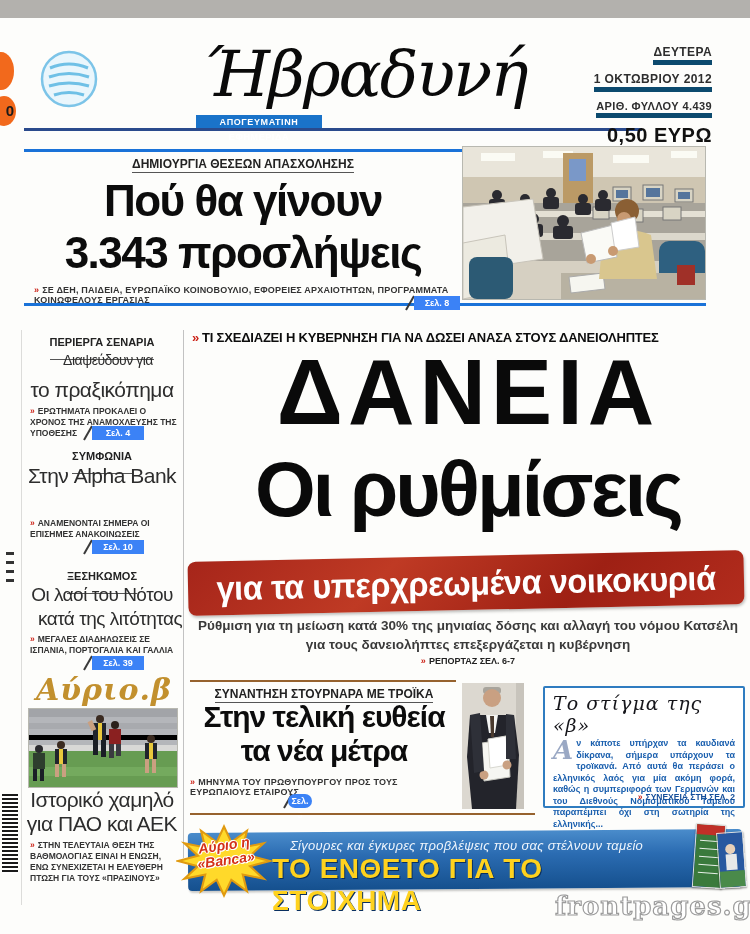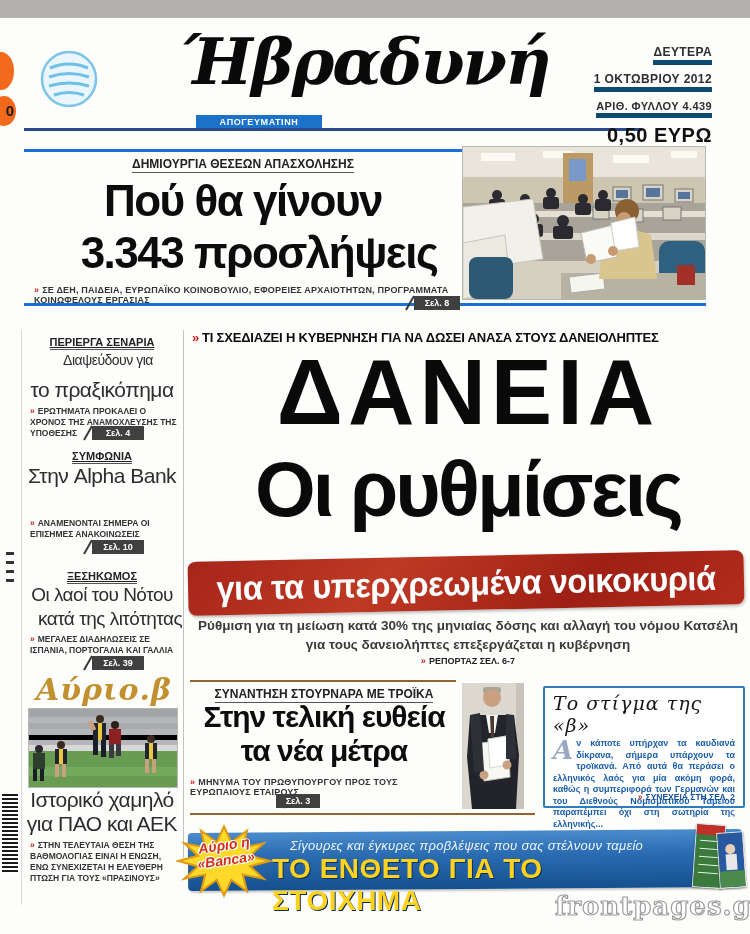--- a/index.html
+++ b/index.html
@@ -6,43 +6,43 @@
   #page{position:relative;width:750px;height:934px;background:#fdfdfb;overflow:hidden;
         font-family:"Liberation Sans",sans-serif;color:#111;}
   .abs{position:absolute;}
   .ctr{text-align:center;}
   .chev{color:#cc2217;font-weight:bold;margin-right:3px;}
   
   #scanband{left:0;top:0;width:750px;height:18px;background:#b3b1ad;}
   #orange-half{left:-12px;top:52px;width:26px;height:38px;border-radius:50%;background:#f2691c;}
   #orange-zero{left:-8px;top:96px;width:22px;height:30px;border-radius:50%;background:#f2691c;
       color:#1a1a1a;font-weight:bold;font-size:15px;line-height:30px;text-align:right;padding-right:2px;}
-  #logo{left:150px;top:16px;width:430px;height:92px;font-family:"DejaVu Serif","Liberation Serif",serif;
-      font-style:italic;font-weight:bold;font-size:64px;line-height:92px;text-align:center;color:#0a0a0a;
+  #logo{left:150px;top:28px;width:430px;height:92px;font-family:"DejaVu Serif","Liberation Serif",serif;
+      font-style:italic;font-weight:normal;font-size:64px;line-height:92px;text-align:center;color:#0a0a0a;
       letter-spacing:-2px;}
   #tagline{left:196px;top:115px;width:126px;height:15px;background:#1a73c9;color:#fff;
       font-size:9px;font-weight:bold;line-height:15px;text-align:center;letter-spacing:.6px;}
   #mast-rule{left:24px;top:128px;width:618px;height:3px;background:#2a4a8c;}
   #edition{left:540px;top:42px;width:172px;text-align:right;color:#2e2e2e;}
   #edition .l{display:inline-block;border-bottom:5px solid #0c4a6e;padding-bottom:1px;margin-bottom:4px;
       font-size:12px;font-weight:bold;letter-spacing:.4px;}
   #edition .price{font-size:20px;font-weight:900;color:#111;margin-top:2px;letter-spacing:.5px;}
   
   .blue-rule{background:#1a72d8;height:3px;}
   .kicker{font-weight:bold;color:#222;}
   .kicker span{display:inline-block;border-bottom:1.5px solid #555;padding-bottom:1px;}
   .bigh{font-weight:900;color:#0c0c0c;letter-spacing:-1.5px;}
   .subline{font-size:9px;font-weight:bold;color:#333;letter-spacing:.2px;}
-  .ptag{background:#404040;color:#fff;font-size:9px;font-weight:bold;text-align:center;
+  .ptag{background:#3b82f6;color:#fff;font-size:9px;font-weight:bold;text-align:center;
         height:14px;line-height:14px;}
   .slash{width:16px;height:2px;background:#3a3a3a;transform:rotate(-60deg);}
   .photo{border:1px solid #b8b8b0;background:#ddd;}
   
   .sb-k{font-size:11px;font-weight:bold;color:#222;width:160px;text-align:center;}
-  .sb-k span{display:inline-block;border-bottom:1.5px solid #555;padding-bottom:1px;text-decoration:underline;}
+  .sb-k span{display:inline-block;border-bottom:1.5px solid #555;padding-bottom:11px;}
   .sb-h{font-size:20px;font-weight:normal;color:#2d2d2d;width:160px;text-align:center;
         letter-spacing:-.5px;font-stretch:condensed;}
   .sb-s{font-size:8.5px;font-weight:bold;color:#333;width:150px;line-height:11px;}
   #sb-divider{left:183px;top:330px;width:1px;height:528px;background:#c2c2c2;}
   #page-edge{left:21px;top:330px;width:1px;height:575px;background:#dcdcda;}
   #thyra{left:24px;top:672px;width:160px;text-align:center;font-family:"DejaVu Serif","Liberation Serif",serif;
         font-style:italic;font-size:30px;color:#c2902e;font-weight:bold;letter-spacing:1px;}
   #barcode{left:2px;top:794px;width:16px;height:80px;
         background:repeating-linear-gradient(to bottom,#1a1a1a 0 2px,#fff 2px 4px);}
   #edge-marks{left:6px;top:552px;width:8px;height:36px;
@@ -116,21 +116,21 @@
   <div class="abs" id="edition">
     <div><span class="l">ΔΕΥΤΕΡΑ</span></div>
     <div><span class="l">1 ΟΚΤΩΒΡΙΟΥ 2012</span></div>
     <div><span class="l" style="font-size:11px;">ΑΡΙΘ. ΦΥΛΛΟΥ 4.439</span></div>
     <div class="price">0,50 ΕΥΡΩ</div>
   </div>
 
   <div class="abs blue-rule" style="left:24px;top:149px;width:438px;"></div>
   <div class="abs kicker ctr" style="left:24px;top:157px;width:438px;font-size:12px;"><span>ΔΗΜΙΟΥΡΓΙΑ ΘΕΣΕΩΝ ΑΠΑΣΧΟΛΗΣΗΣ</span></div>
   <div class="abs bigh ctr" style="left:24px;top:176px;width:438px;font-size:44px;line-height:50px;">Πού θα γίνουν</div>
-  <div class="abs bigh ctr" style="left:40px;top:228px;width:438px;font-size:44px;line-height:50px;">3.343 προσλήψεις</div>
+  <div class="abs bigh ctr" style="left:24px;top:228px;width:438px;font-size:44px;line-height:50px;">3.343 προσλήψεις</div>
   <div class="abs subline" style="left:34px;top:285px;width:430px;">
     <span class="chev">»</span><span>ΣΕ ΔΕΗ, ΠΑΙΔΕΙΑ, ΕΥΡΩΠΑΪΚΟ ΚΟΙΝΟΒΟΥΛΙΟ, ΕΦΟΡΕΙΕΣ ΑΡΧΑΙΟΤΗΤΩΝ, ΠΡΟΓΡΑΜΜΑΤΑ ΚΟΙΝΩΦΕΛΟΥΣ ΕΡΓΑΣΙΑΣ</span>
   </div>
   <div class="abs blue-rule" style="left:24px;top:303px;width:682px;"></div>
   <div class="abs slash" style="left:402px;top:302px;"></div>
   <div class="abs ptag" style="left:414px;top:296px;width:46px;">Σελ. 8</div>
 
   <svg class="abs photo" style="left:462px;top:146px;" width="242" height="152" viewBox="0 0 242 152">
     <rect width="242" height="152" fill="#d6d0c2"></rect>
     <rect width="242" height="34" fill="#e9e5da"></rect>
@@ -275,21 +275,21 @@
   </div>
 
   <div class="abs brown-rule" style="left:190px;top:680px;width:266px;"></div>
   <div class="abs kicker ctr" id="mid-k" style="font-size:12px;"><span>ΣΥΝΑΝΤΗΣΗ ΣΤΟΥΡΝΑΡΑ ΜΕ ΤΡΟΪΚΑ</span></div>
   <div class="abs" id="mid-h1">Στην τελική ευθεία</div>
   <div class="abs" id="mid-h2">τα νέα μέτρα</div>
   <div class="abs subline" id="mid-sub">
     <span class="chev">»</span><span>ΜΗΝΥΜΑ ΤΟΥ ΠΡΩΘΥΠΟΥΡΓΟΥ ΠΡΟΣ ΤΟΥΣ ΕΥΡΩΠΑΙΟΥΣ ΕΤΑΙΡΟΥΣ</span>
   </div>
   <div class="abs slash" style="left:280px;top:800px;"></div>
-  <div class="abs ptag" style="left:276px;top:794px;width:44px;">Σελ. 3</div>
+  <div class="abs ptag" style="left:288px;top:794px;width:24px;border-radius:7px;">Σελ. 3</div>
   <div class="abs brown-rule" style="left:190px;top:813px;width:345px;"></div>
 
   <svg class="abs" style="left:462px;top:683px;" width="62" height="126" viewBox="0 0 62 126">
     <rect width="62" height="126" fill="#dcd8d0"></rect>
     <rect x="54" width="8" height="126" fill="#c8c4bc"></rect>
     <rect x="21" y="4" width="18" height="7" rx="3" fill="#a8a49c"></rect>
     <circle cx="30" cy="15" r="9" fill="#c9a082"></circle>
     <path d="M8,32 L52,32 L57,72 L54,126 L10,126 L5,74 Z" fill="#23242b"></path>
     <polygon points="24,32 36,32 33,50 27,50" fill="#f4f4f2"></polygon>
     <polygon points="28,33 32,33 32,54 29,54" fill="#4a3a2e"></polygon>

